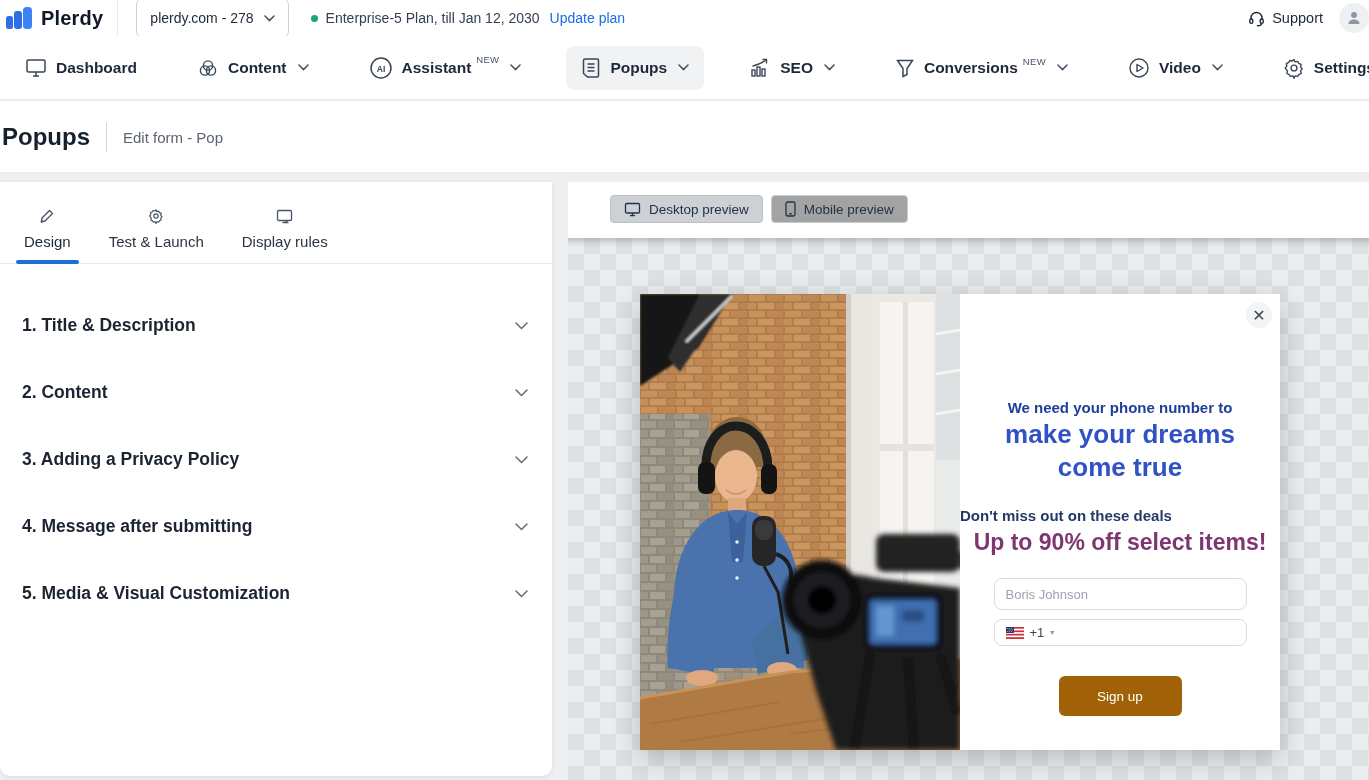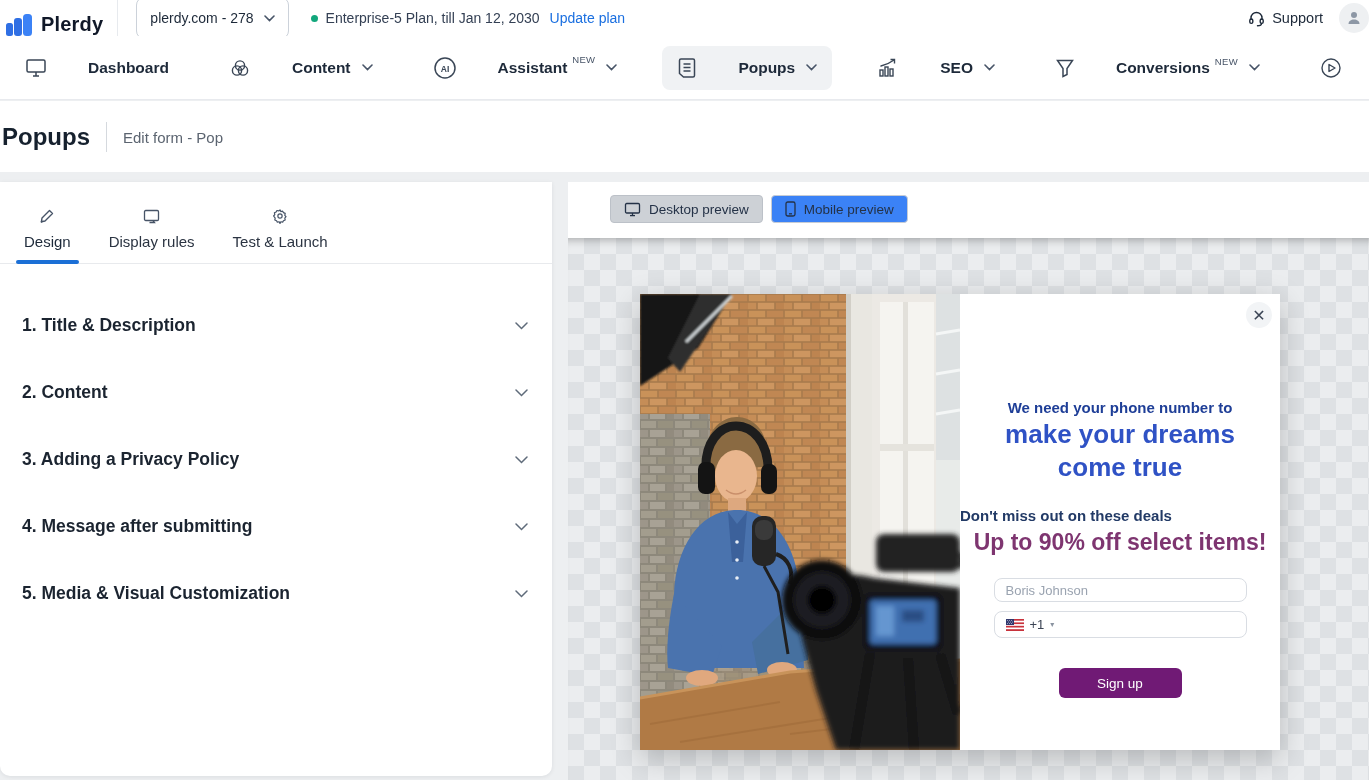--- a/index.html
+++ b/index.html
@@ -2,35 +2,35 @@
 <html><head>
 <meta charset="utf-8">
 <style>
   * { margin:0; padding:0; box-sizing:border-box; }
   html,body { width:1369px; height:780px; }
   body { font-family:"Liberation Sans", sans-serif; background:#edeff1; overflow:hidden; }
   .screen { position:relative; width:1369px; height:780px; }
 
   
   .topbar { position:absolute; top:0; left:0; right:0; height:36px; background:#fff; display:flex; align-items:center; }
-  .logo { display:flex; align-items:flex-end; gap:7px; padding:0 14px 0 6px; height:36px; }
+  .logo { display:flex; align-items:center; gap:7px; padding:0 14px 0 6px; height:36px; }
   .logo-text { font-size:20px; font-weight:800; color:#101828; letter-spacing:.2px; }
   .topbar-divider { width:1px; height:36px; background:#e7eaee; }
   .domain-select { margin-left:18px; display:flex; align-items:center; gap:10px; border:1px solid #ccd2da; border-radius:8px; padding:12px 13px; font-size:14px; color:#1d2939; background:#fff; cursor:pointer; }
   .plan { display:flex; align-items:center; gap:8px; margin-left:22px; font-size:14px; color:#344054; }
   .plan-dot { width:7px; height:7px; border-radius:50%; background:#12a77c; }
   .update-plan { color:#1a6fe0; font-size:14px; margin-left:10px; cursor:pointer; }
   .topbar-right { margin-left:auto; display:flex; align-items:center; gap:16px; }
   .support { display:flex; align-items:center; gap:7px; font-size:14.5px; color:#1d2939; cursor:pointer; }
   .avatar { width:30px; height:30px; border-radius:50%; background:#eef0f2; display:flex; align-items:center; justify-content:center; cursor:pointer; }
 
   
   .navbar { position:absolute; top:36px; left:0; right:0; height:64px; background:#fff; border-bottom:1px solid #e8eaee; display:flex; align-items:center; padding-left:10px; }
   .nav-item { display:flex; align-items:center; gap:9px; padding:11px 15px; margin-right:30px; border-radius:8px; cursor:pointer; position:relative; }
-  .nav-item .nav-label { font-size:15.5px; font-weight:700; color:#1d2939;margin-left:32px; }
+  .nav-item .nav-label { font-size:15.5px; font-weight:700; color:#1d2939; }
   .nav-item.active { background:#f0f2f4; }
   .nav-badge { font-size:9.5px; font-weight:400; color:#475467; align-self:flex-start; margin:-2px 0 0 -4px; letter-spacing:.3px; }
   .nav-chevron { margin-left:2px; display:flex; }
   .nav-icon { display:flex; color:#3a4656; }
 
   
   .page-header-band { position:absolute; top:101px; left:0; right:0; height:71px; background:#fff; }
   .page-header { position:absolute; top:122px; left:2px; display:flex; align-items:center; }
   .page-title { font-size:24px; font-weight:700; color:#16212e; }
   .header-sep { width:1px; height:30px; background:#d5d9de; margin:0 16px 0 16px; }
@@ -43,46 +43,46 @@
   .tab-label { font-size:15px; color:#2b3442; }
   .tab.active .tab-label { color:#1d2939; }
   .tab.active::after { content:""; position:absolute; left:-6px; right:-6px; bottom:-1px; height:4px; background:#1b6fd6; border-radius:4px; }
   .sections { padding:28px 0 0 0; }
   .section-row { display:flex; align-items:center; justify-content:space-between; padding:23px 24px 23px 22px; cursor:pointer; }
   .section-title { font-size:17.5px; font-weight:700; color:#1b2430; }
 
   
   .preview-panel { position:absolute; left:568px; top:182px; right:0; bottom:0; background:#fff; }
   .preview-toolbar { display:flex; gap:8px; padding:13px 0 0 42px; }
-  .pv-btn { display:flex; align-items:center; gap:8px; height:28px; padding:0 13px; font-size:13.5px; color:#243247; border-radius:4px; cursor:pointer; background:#3b82f6; border:1px solid #c7ccd4; }
+  .pv-btn { display:flex; align-items:center; gap:8px; height:28px; padding:0 13px; font-size:13.5px; color:#243247; border-radius:4px; cursor:pointer; background:#a3a3a3; border:1px solid #c7ccd4; }
   .pv-btn.active { background:#cdd1d6; border-color:#bcc1c8; }
   .checker { position:absolute; left:0; right:0; top:56px; bottom:0;
     background-image:
       linear-gradient(45deg,#dee1e4 25%,transparent 25%,transparent 75%,#dee1e4 75%),
       linear-gradient(45deg,#dee1e4 25%,#ebedef 25%,#ebedef 75%,#dee1e4 75%);
     background-size:32px 32px; background-position:0 0,16px 16px;
     box-shadow:inset 0 9px 9px -7px rgba(0,0,0,.28); }
 
   
   .popup { position:absolute; left:72px; top:56px; width:640px; height:456px; background:#fff; display:flex; box-shadow:0 8px 28px rgba(0,0,0,.22); }
   .popup-photo { width:320px; height:456px; flex:0 0 320px; overflow:hidden; }
   .popup-form { position:relative; width:320px; flex:1; }
   .close-btn { position:absolute; top:8px; right:8px; width:26px; height:26px; border-radius:50%; background:#f2f4f6; color:#3c4656; display:flex; align-items:center; justify-content:center; font-size:16px; cursor:pointer; }
   .headline { margin:104px 26px 0 26px; text-align:center; line-height:1.25; }
   .headline-prefix { font-size:15px; font-weight:600; color:#1e3e97; }
   .headline-em { font-size:26px; font-weight:600; color:#2f52c5; }
   .subheadline { margin-top:24px; text-align:left; font-size:15px; font-weight:600; color:#223a66; }
   .offer { margin-top:5px; text-align:center; font-size:23px; font-weight:600; color:#7e3570; }
   .form-fields { margin:22px auto 0 auto; width:253px; }
-  .text-input { width:253px; height:24px; border:1px solid #d9dde3; border-radius:8px; padding:0 11px; font-size:13px; color:#7f1d1d; font-family:"Liberation Sans",sans-serif; outline:none; display:block; }
+  .text-input { width:253px; height:32px; border:1px solid #d9dde3; border-radius:8px; padding:0 11px; font-size:13px; color:#7f1d1d; font-family:"Liberation Sans",sans-serif; outline:none; display:block; }
   .text-input::placeholder { color:#9aa3b0; }
   .phone-field { margin-top:9px; width:253px; height:27px; border:1px solid #d9dde3; border-radius:8px; display:flex; align-items:center; padding:0 11px; gap:6px; cursor:text; }
   .phone-code { font-size:13px; color:#3b4454; }
   .phone-caret { font-size:8px; color:#8a93a0; }
-  .signup-btn { display:block; margin:30px auto 0 auto; width:123px; height:30px; background:#701a75; border:none; border-radius:6px; color:#fff; font-size:13.5px; font-family:"Liberation Sans",sans-serif; cursor:pointer; }
+  .signup-btn { display:block; margin:30px auto 0 auto; width:123px; height:40px; background:#a16207; border:none; border-radius:6px; color:#fff; font-size:13.5px; font-family:"Liberation Sans",sans-serif; cursor:pointer; }
 
   svg { display:block; }
 </style>
 </head>
 <body>
 
 <div class="screen">
 
   <div class="topbar">
     <div class="logo">
@@ -265,35 +265,35 @@
         <span>
           <svg width="16" height="16" viewBox="0 0 16 16" fill="none" stroke="#475467" stroke-width="1.4">
             <path d="M10.5 2.5l3 3L6 13l-3.6.8L3 10z" stroke-linejoin="round"></path>
               <circle cx="2.6" cy="13.8" r="0.9" fill="#475467" stroke="none"></circle>
           </svg>
         </span>
         <span class="tab-label">Design</span>
       </div>
       <div class="tab">
         <span>
+          <svg width="16" height="16" viewBox="0 0 24 24" fill="none" stroke="#475467" stroke-width="1.8">
+            <circle cx="12" cy="12" r="3.2"></circle>
+            <path d="M12 2.8l1.2 2.6 2.8-.6 1.2 2.1 2.6 1.2-.6 2.8 1.8 2.1-1.8 2.1.6 2.8-2.6 1.2-1.2 2.1-2.8-.6-1.2 2.6-1.2-2.6-2.8.6-1.2-2.1-2.6-1.2.6-2.8L2.4 12l1.8-2.1-.6-2.8 2.6-1.2 1.2-2.1 2.8.6z" stroke-linejoin="round"></path>
+          </svg>
+        </span>
+        <span class="tab-label">Test &amp; Launch</span>
+      </div>
+      <div class="tab">
+        <span>
           <svg width="17" height="15" viewBox="0 0 17 15" fill="none" stroke="#475467" stroke-width="1.3">
             <rect x="1.5" y="1.5" width="14" height="10" rx="1.2"></rect>
               <path d="M10 11.5l1.5 2h-5"></path>
           </svg>
         </span>
         <span class="tab-label">Display rules</span>
-      </div>
-      <div class="tab">
-        <span>
-          <svg width="16" height="16" viewBox="0 0 24 24" fill="none" stroke="#475467" stroke-width="1.8">
-            <circle cx="12" cy="12" r="3.2"></circle>
-            <path d="M12 2.8l1.2 2.6 2.8-.6 1.2 2.1 2.6 1.2-.6 2.8 1.8 2.1-1.8 2.1.6 2.8-2.6 1.2-1.2 2.1-2.8-.6-1.2 2.6-1.2-2.6-2.8.6-1.2-2.1-2.6-1.2.6-2.8L2.4 12l1.8-2.1-.6-2.8 2.6-1.2 1.2-2.1 2.8.6z" stroke-linejoin="round"></path>
-          </svg>
-        </span>
-        <span class="tab-label">Test &amp; Launch</span>
       </div>
     </div>
 
     <div class="sections">
       <div class="section-row">
         <span class="section-title">1. Title &amp; Description</span>
         <span>
           <svg width="13" height="8" viewBox="0 0 13 8">
               <polyline points="1,1 6.5,6.5 12,1" fill="none" stroke="#5f6b7a" stroke-width="1.5" stroke-linecap="round"></polyline>
             </svg>

